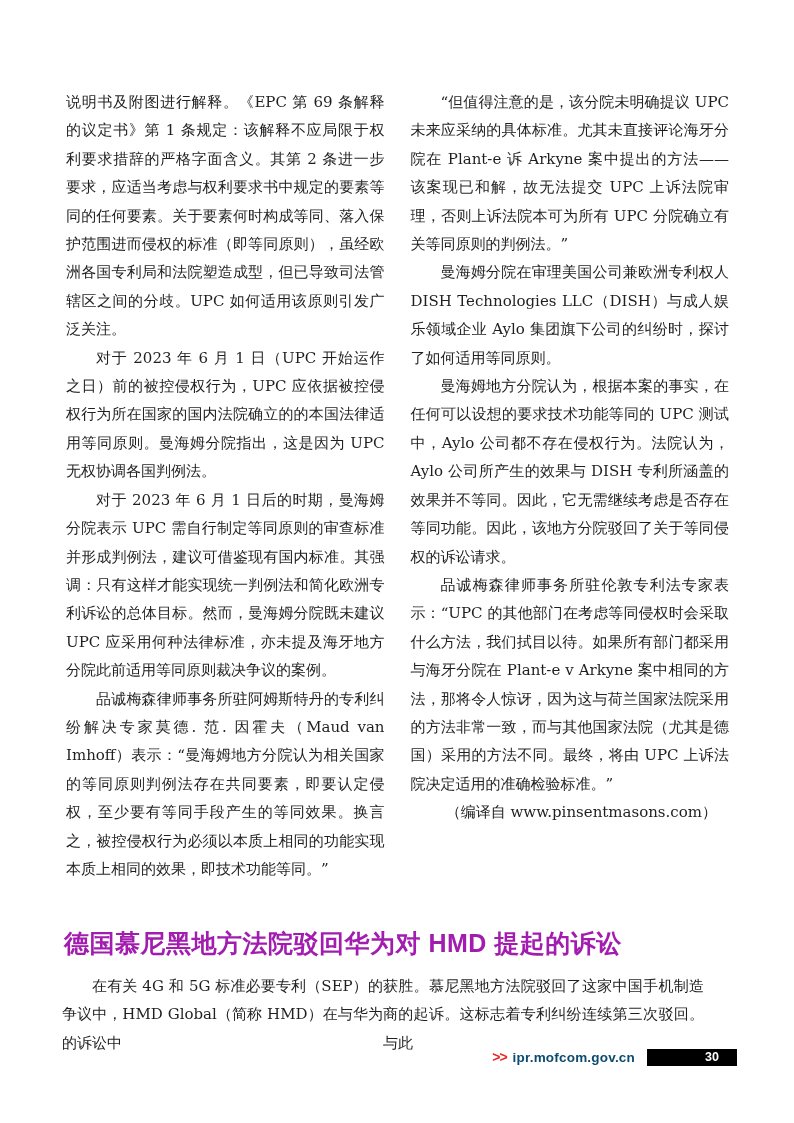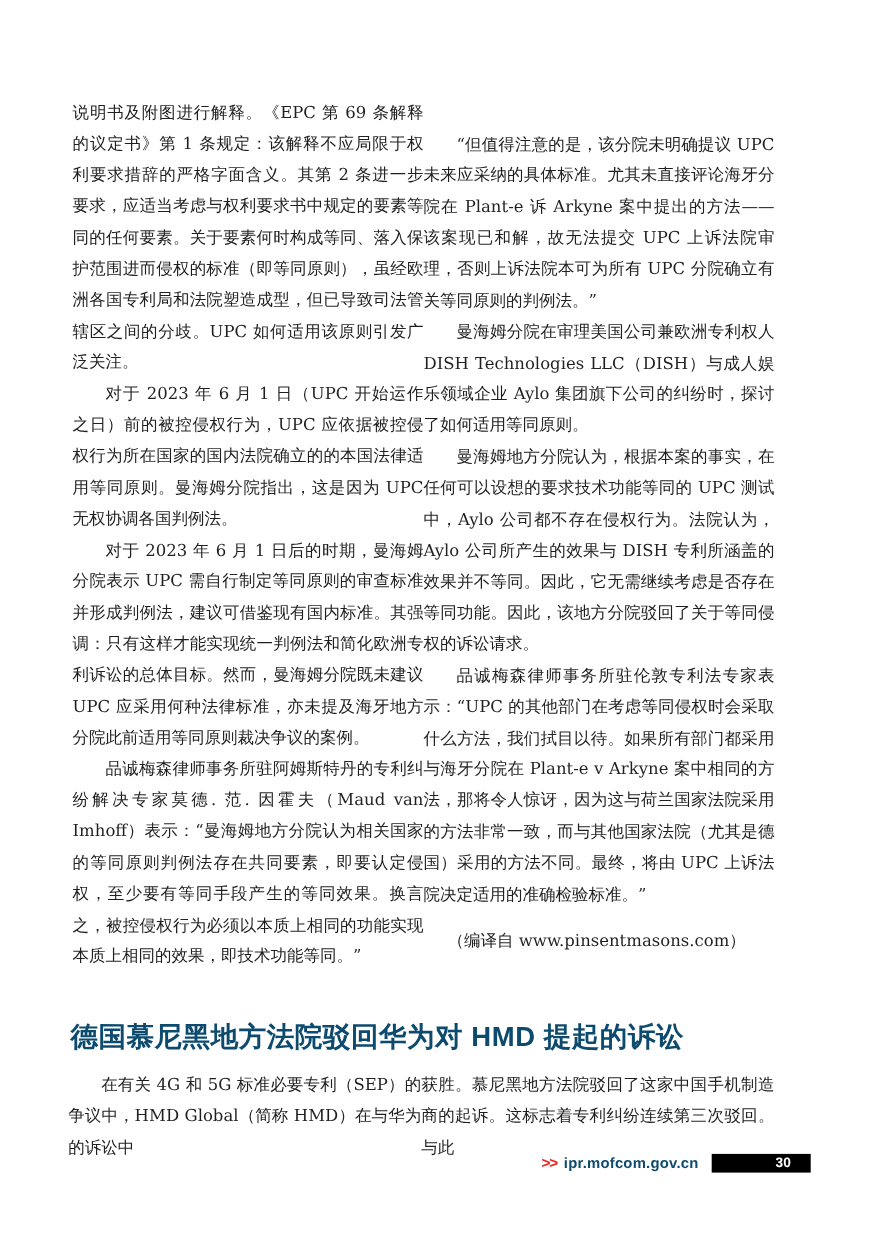--- a/index.html
+++ b/index.html
@@ -9,31 +9,31 @@
     height: 1123px;
     margin: 0 auto;
     background: #ffffff;
     overflow: hidden;
     font-family: "DejaVu Serif", "Liberation Serif", serif;
     color: #1f1f1f;
   }
   .article-body {
     position: absolute;
     display: flex;
+    gap: 26px;
     font-size: 15px;
     line-height: 28.4px;
     text-align: justify;
     text-justify: inter-ideograph;
-    align-items: flex-end;
   }
   .article1 { top: 88px; left: 66px; width: 663px; }
   .col { width: 319px; }
   .para { margin: 0; text-indent: 2em; }
   .para.no-indent { text-indent: 0; }
-  .credit-line { margin: 14px; text-align: right; padding-right: 12px; text-indent: 0; }
+  .credit-line { margin: 0; text-align: right; padding-right: 12px; text-indent: 0; }
   .article2 { position: absolute; top: 926px; left: 62px; width: 672px; }
   .article2-title {
     margin: 0 0 12px 2px;
     font-family: "Liberation Sans", "DejaVu Sans", sans-serif;
     font-weight: bold;
     font-size: 25px;
     line-height: 34px;
     letter-spacing: 0.5px;
   }
   .article2-cols {
@@ -87,21 +87,21 @@
     <div class="col">
       <p class="para">“但值得注意的是，该分院未明确提议 UPC 未来应采纳的具体标准。尤其未直接评论海牙分院在 Plant-e 诉 Arkyne 案中提出的方法——该案现已和解，故无法提交 UPC 上诉法院审理，否则上诉法院本可为所有 UPC 分院确立有关等同原则的判例法。”</p>
       <p class="para">曼海姆分院在审理美国公司兼欧洲专利权人 DISH Technologies LLC（DISH）与成人娱乐领域企业 Aylo 集团旗下公司的纠纷时，探讨了如何适用等同原则。</p>
       <p class="para">曼海姆地方分院认为，根据本案的事实，在任何可以设想的要求技术功能等同的 UPC 测试中，Aylo 公司都不存在侵权行为。法院认为，Aylo 公司所产生的效果与 DISH 专利所涵盖的效果并不等同。因此，它无需继续考虑是否存在等同功能。因此，该地方分院驳回了关于等同侵权的诉讼请求。</p>
       <p class="para">品诚梅森律师事务所驻伦敦专利法专家表示：“UPC 的其他部门在考虑等同侵权时会采取什么方法，我们拭目以待。如果所有部门都采用与海牙分院在 Plant-e v Arkyne 案中相同的方法，那将令人惊讶，因为这与荷兰国家法院采用的方法非常一致，而与其他国家法院（尤其是德国）采用的方法不同。最终，将由 UPC 上诉法院决定适用的准确检验标准。”</p>
       <p class="para credit-line">（编译自 www.pinsentmasons.com）</p>
     </div>
   </div>
 
   <div class="article2">
-    <h1 class="article2-title" style="color: #0c4a6e;">德国慕尼黑地方法院驳回华为对 HMD 提起的诉讼</h1>
+    <h1 class="article2-title" style="color: #a21caf;">德国慕尼黑地方法院驳回华为对 HMD 提起的诉讼</h1>
     <div class="article2-cols">
       <div class="col">
         <p class="para">在有关 4G 和 5G 标准必要专利（SEP）的争议中，HMD Global（简称 HMD）在与华为的诉讼中</p>
       </div>
       <div class="col">
         <p class="para no-indent">获胜。慕尼黑地方法院驳回了这家中国手机制造商的起诉。这标志着专利纠纷连续第三次驳回。与此</p>
       </div>
     </div>
   </div>
 

